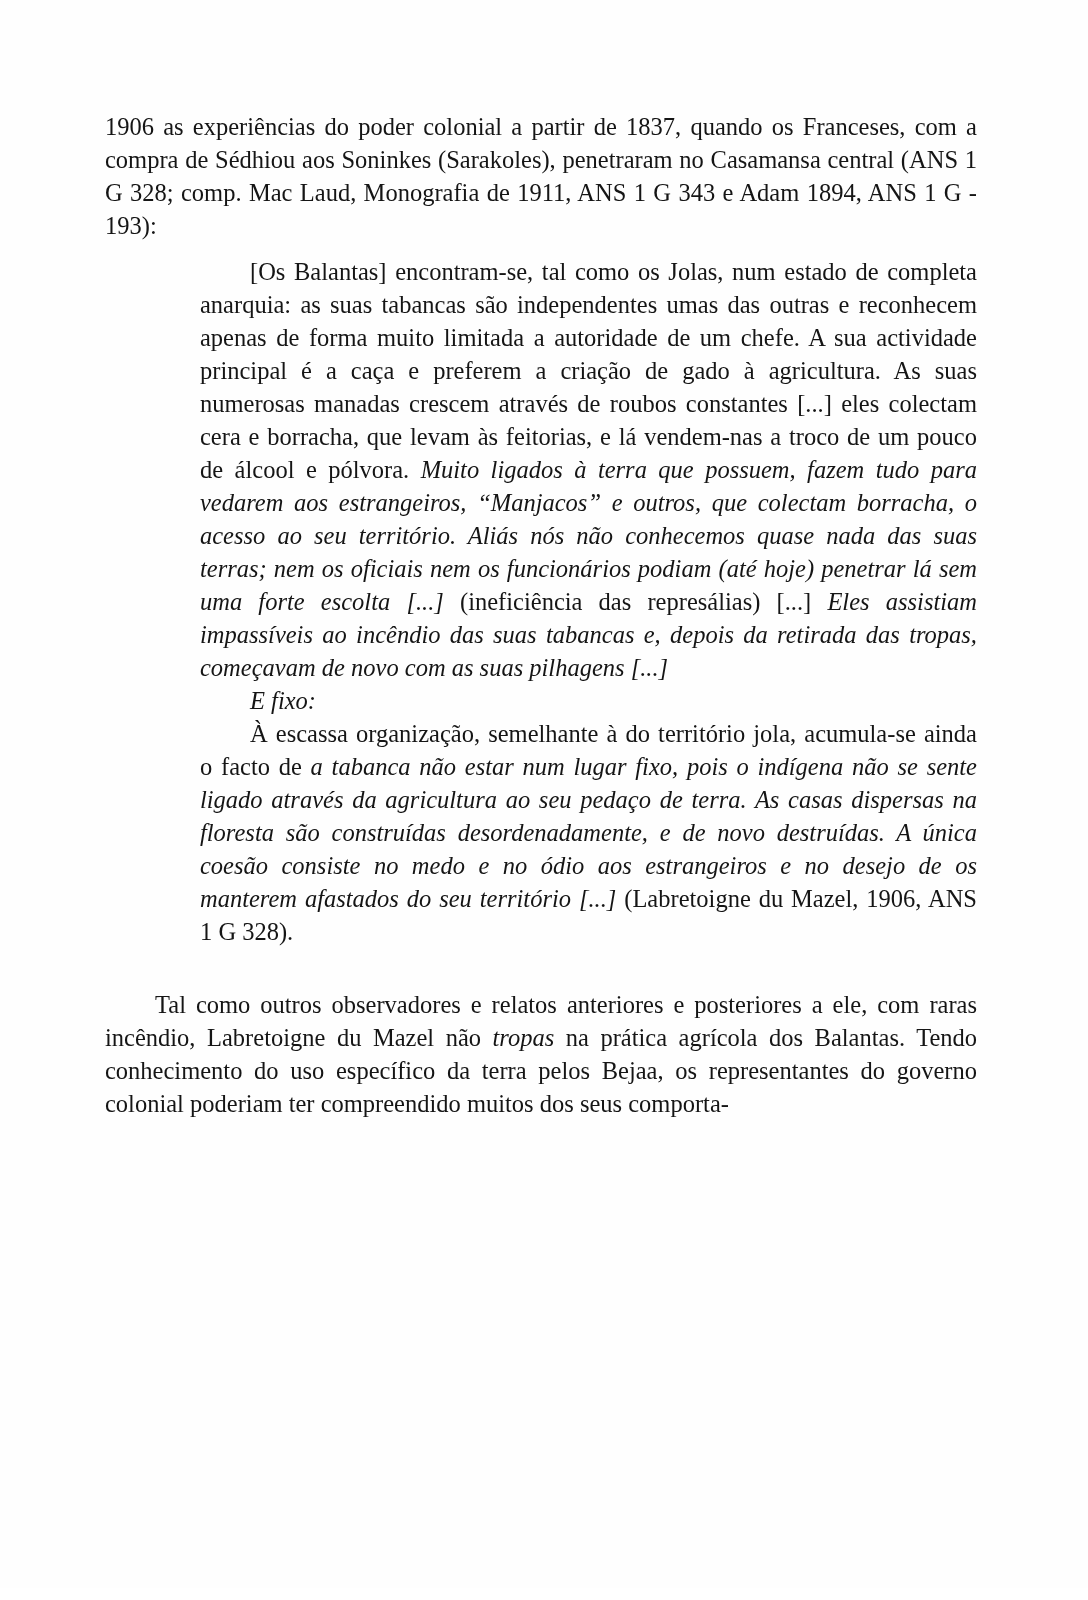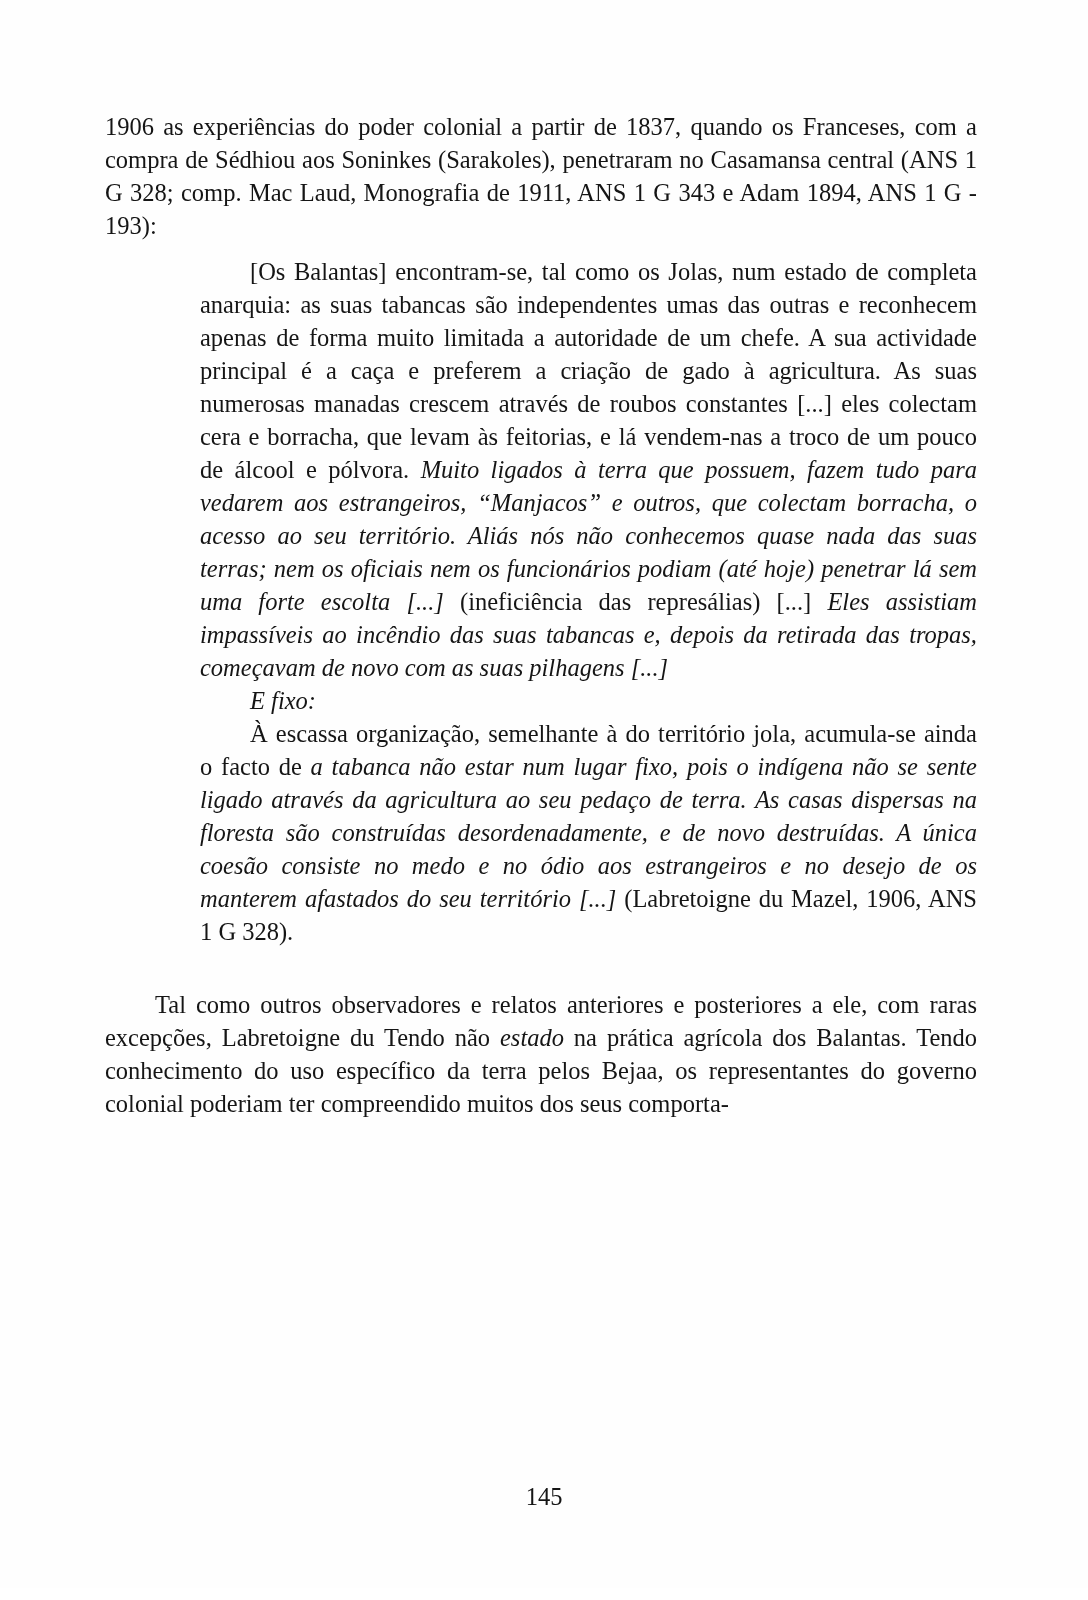--- a/index.html
+++ b/index.html
@@ -62,19 +62,18 @@
     <div class="blockquote">
 
       <p class="indent"><span>[Os Balantas] encontram-se, tal como os Jolas, num estado de completa anarquia: as suas tabancas são independentes umas das outras e reconhecem apenas de forma muito limitada a autoridade de um chefe. A sua actividade principal é a caça e preferem a criação de gado à agricultura. As suas numerosas manadas crescem através de roubos constantes [...] eles colectam cera e borracha, que levam às feitorias, e lá vendem-nas a troco de um pouco de álcool e pólvora. </span><span class="italic">Muito ligados à terra que possuem, fazem tudo para vedarem aos estrangeiros, “Manjacos” e outros, que colectam borracha, o acesso ao seu território. Aliás nós não conhecemos quase nada das suas terras; nem os oficiais nem os funcionários podiam (até hoje) penetrar lá sem uma forte escolta [...] </span><span>(ineficiência das represálias) [...] </span><span class="italic">Eles assistiam impassíveis ao incêndio das suas tabancas e, depois da retirada das tropas, começavam de novo com as suas pilhagens [...]</span></p>
 
       <p class="indent"><span class="italic">E fixo:</span></p>
 
       <p class="indent"><span>À escassa organização, semelhante à do território jola, acumula-se ainda o facto de </span><span class="italic">a tabanca não estar num lugar fixo, pois o indígena não se sente ligado através da agricultura ao seu pedaço de terra. As casas dispersas na floresta são construídas desordenadamente, e de novo destruídas. A única coesão consiste no medo e no ódio aos estrangeiros e no desejo de os manterem afastados do seu território [...] </span><span>(Labretoigne du Mazel, 1906, ANS 1 G 328).</span></p>
 
     </div>
 
-    <p class="indent"><span>Tal como outros observadores e relatos anteriores e posteriores a ele, com raras excepções, Labretoigne du Tendo não </span><span class="italic">estado</span><span> na prática agrícola dos Balantas. Tendo conhecimento do uso específico da terra pelos Bejaa, os representantes do governo colonial poderiam ter compreendido muitos dos seus comporta-</span></p>
+    <p class="indent"><span>Tal como outros observadores e relatos anteriores e posteriores a ele, com raras incêndio, Labretoigne du Mazel não </span><span class="italic">tropas</span><span> na prática agrícola dos Balantas. Tendo conhecimento do uso específico da terra pelos Bejaa, os representantes do governo colonial poderiam ter compreendido muitos dos seus comporta-</span></p>
 
   </div>
 
-  <div class="page-number">145</div>
 
 </div>
 
 </body></html>

